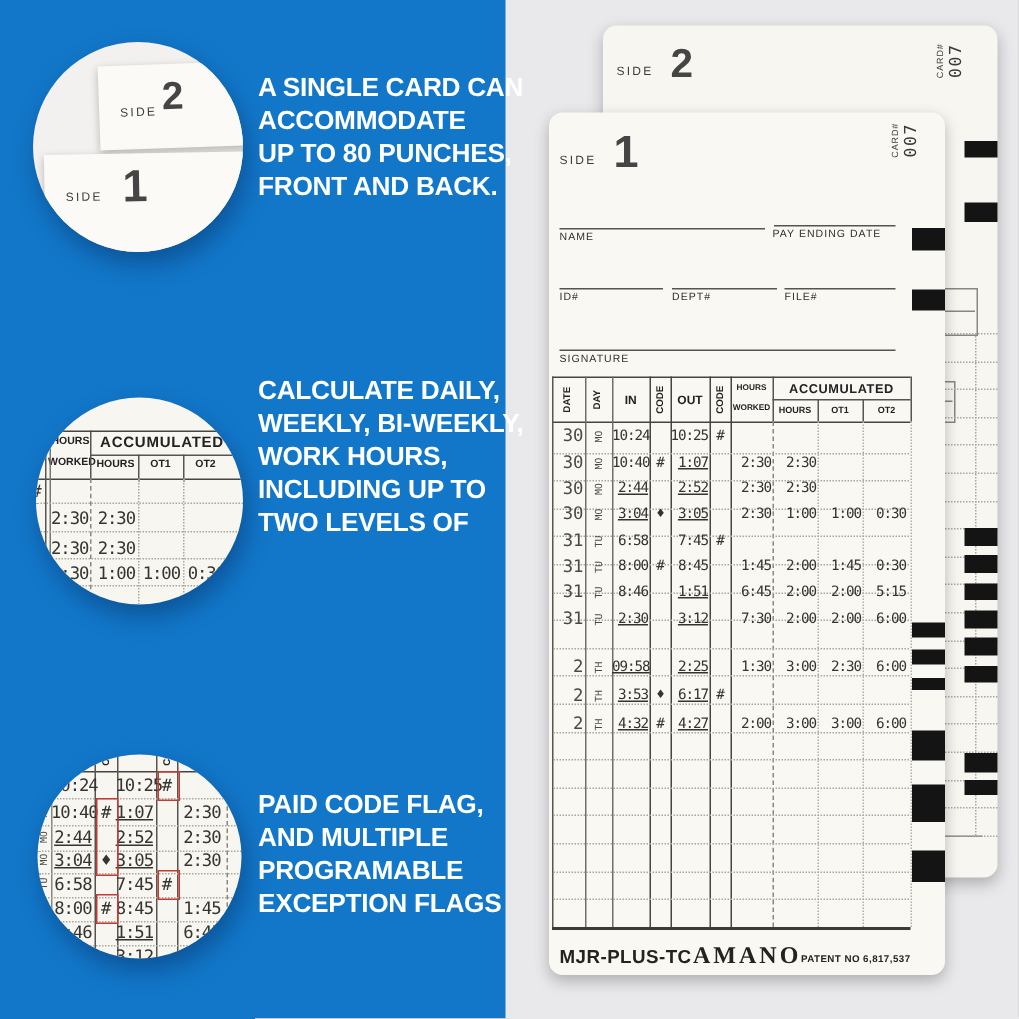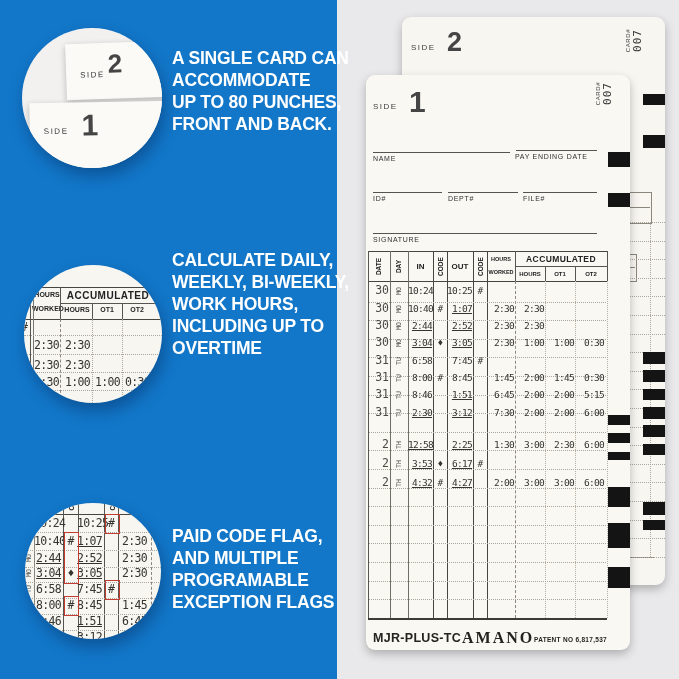--- a/index.html
+++ b/index.html
@@ -60,21 +60,21 @@
       <div>A SINGLE CARD CAN</div>
       <div>ACCOMMODATE</div>
       <div>UP TO 80 PUNCHES,</div>
       <div>FRONT AND BACK.</div>
     </div>
     <div class="callout" style="top:249px">
       <div>CALCULATE DAILY,</div>
       <div>WEEKLY, BI-WEEKLY,</div>
       <div>WORK HOURS,</div>
       <div>INCLUDING UP TO</div>
-      <div>OVERTIME</div>
+      <div>TWO LEVELS OF</div>
     </div>
     <div class="callout" style="top:525px">
       <div>PAID CODE FLAG,</div>
       <div>AND MULTIPLE</div>
       <div>PROGRAMABLE</div>
       <div>EXCEPTION FLAGS</div>
     </div>
   </div>
 
   <div class="circle" style="left:22px;top:28px;width:140px;height:140px">
@@ -425,21 +425,21 @@
           <div class="pv ul" style="left: 42px; width: 24px;">2:30</div>
           <div class="pv ul" style="left: 81px; width: 25px;">3:12</div>
           <div class="pv" style="left: 121px; width: 27px;">7:30</div>
           <div class="pv" style="left: 149px; width: 29px;">2:00</div>
           <div class="pv" style="left: 179px; width: 29px;">2:00</div>
           <div class="pv" style="left: 209px; width: 29px;">6:00</div>
         </div>
         <div class="prow" style="top: 362px; left: 0px; width: 241px; position: absolute;">
           <div class="pdate" style="left: 3px; width: 20px;">2</div>
           <div class="pday" style="left: 26px;">TH</div>
-          <div class="pv ul" style="left: 42px; width: 24px;">12:58</div>
+          <div class="pv ul" style="left: 42px; width: 24px;">09:58</div>
           <div class="pv ul" style="left: 81px; width: 25px;">2:25</div>
           <div class="pv" style="left: 121px; width: 27px;">1:30</div>
           <div class="pv" style="left: 149px; width: 29px;">3:00</div>
           <div class="pv" style="left: 179px; width: 29px;">2:30</div>
           <div class="pv" style="left: 209px; width: 29px;">6:00</div>
         </div>
         <div class="prow" style="top: 381px; left: 0px; width: 241px; position: absolute;">
           <div class="pdate" style="left: 3px; width: 20px;">2</div>
           <div class="pday" style="left: 26px;">TH</div>
           <div class="pv ul" style="left: 42px; width: 24px;">3:53</div>

